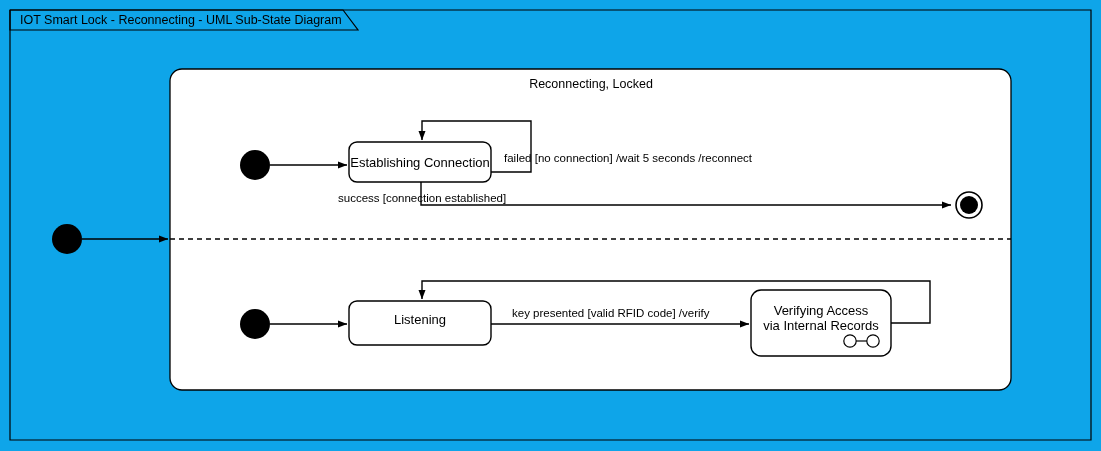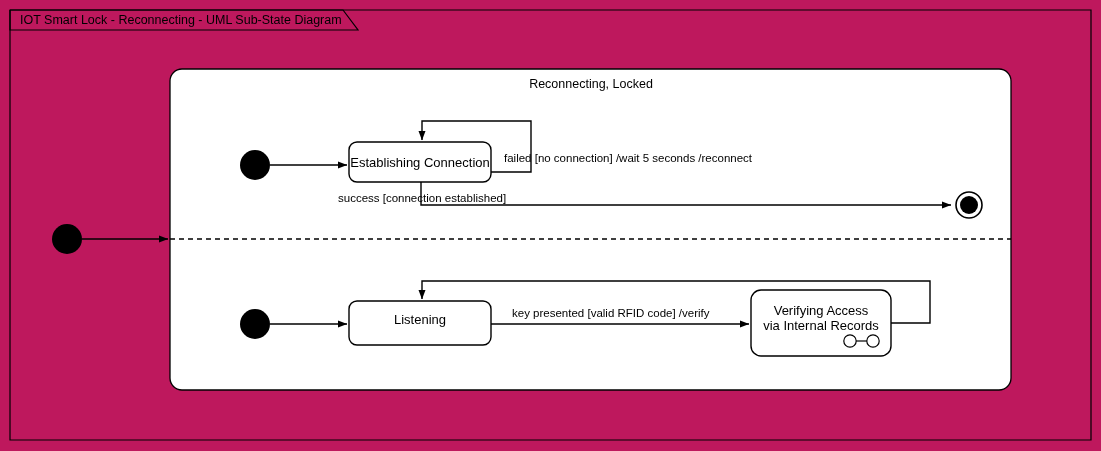--- a/index.html
+++ b/index.html
@@ -8,21 +8,21 @@
     background: #ffffff;
   }
   body {
     font-family: "Liberation Sans", sans-serif;
     -webkit-font-smoothing: antialiased;
   }
   #canvas {
     position: relative;
     width: 1101px;
     height: 451px;
-    background: #be185d;
+    background: #0ea5e9;
     overflow: hidden;
   }
   svg.diagram {
     position: absolute;
     top: 0;
     left: 0;
     width: 1101px;
     height: 451px;
   }
   .stroke {

